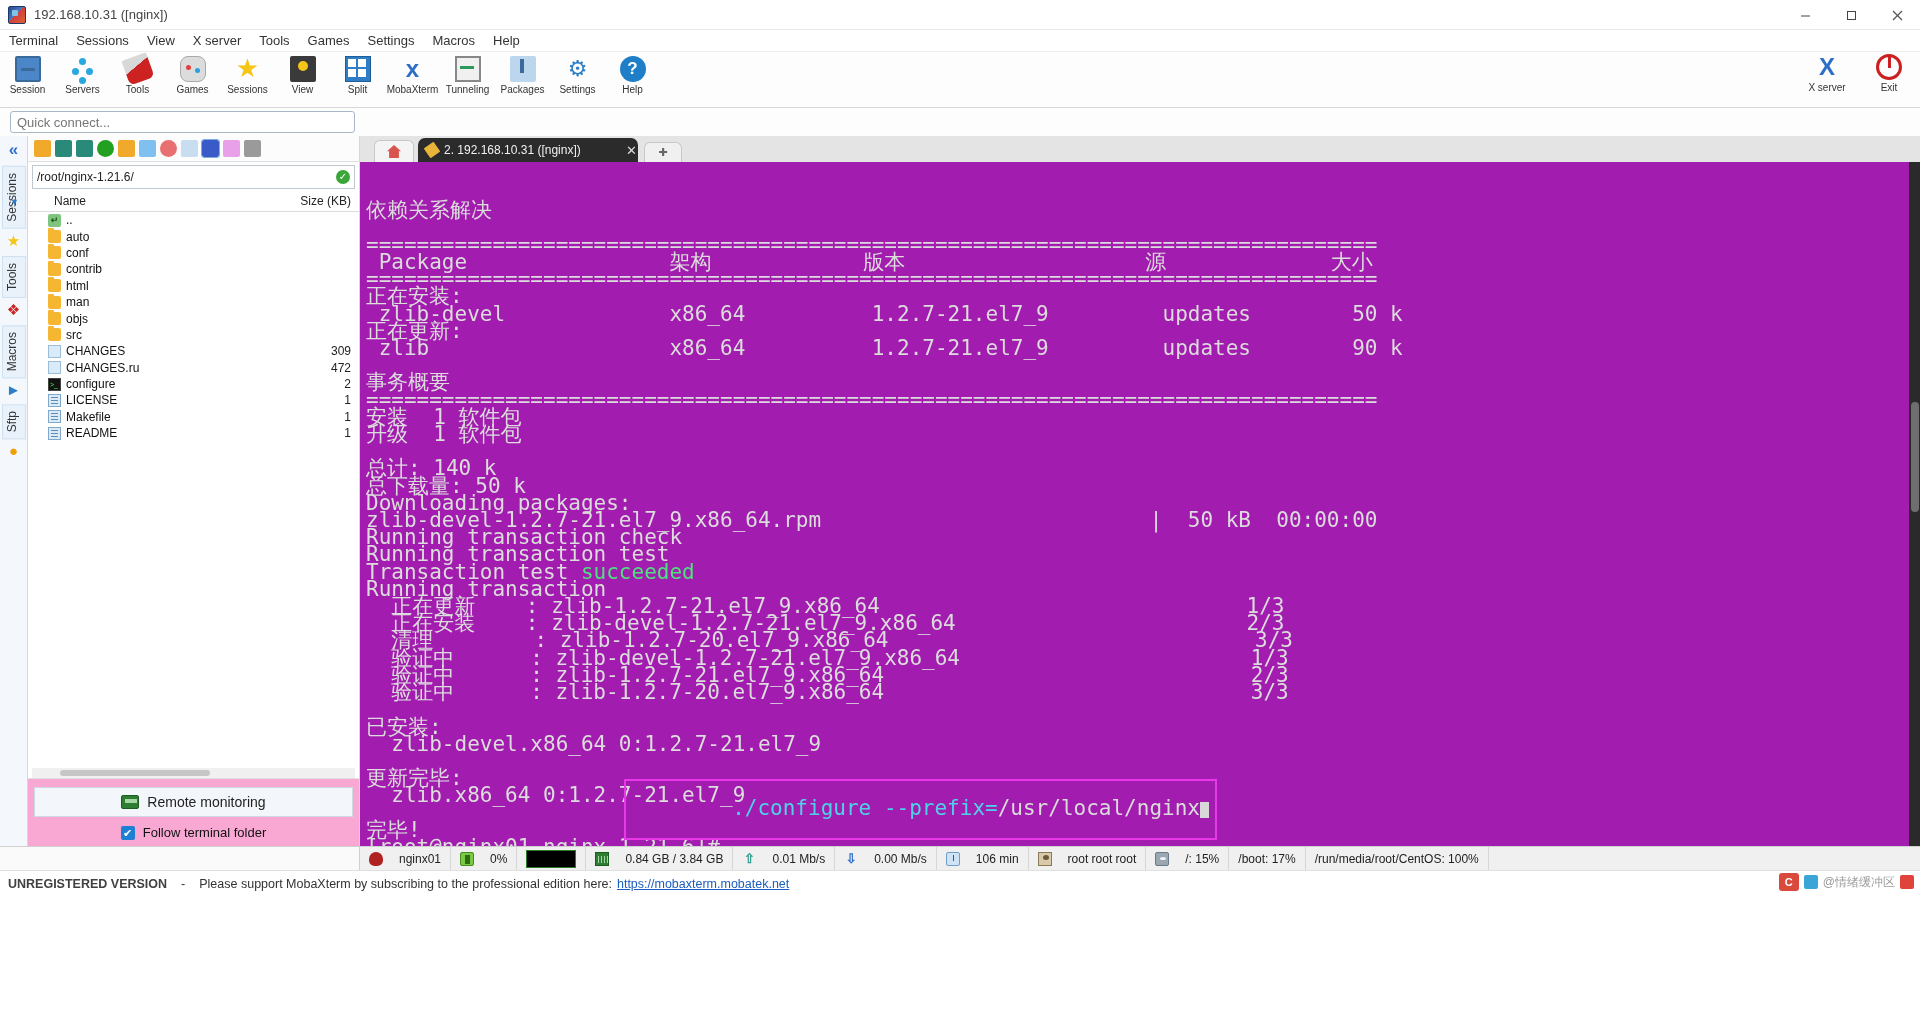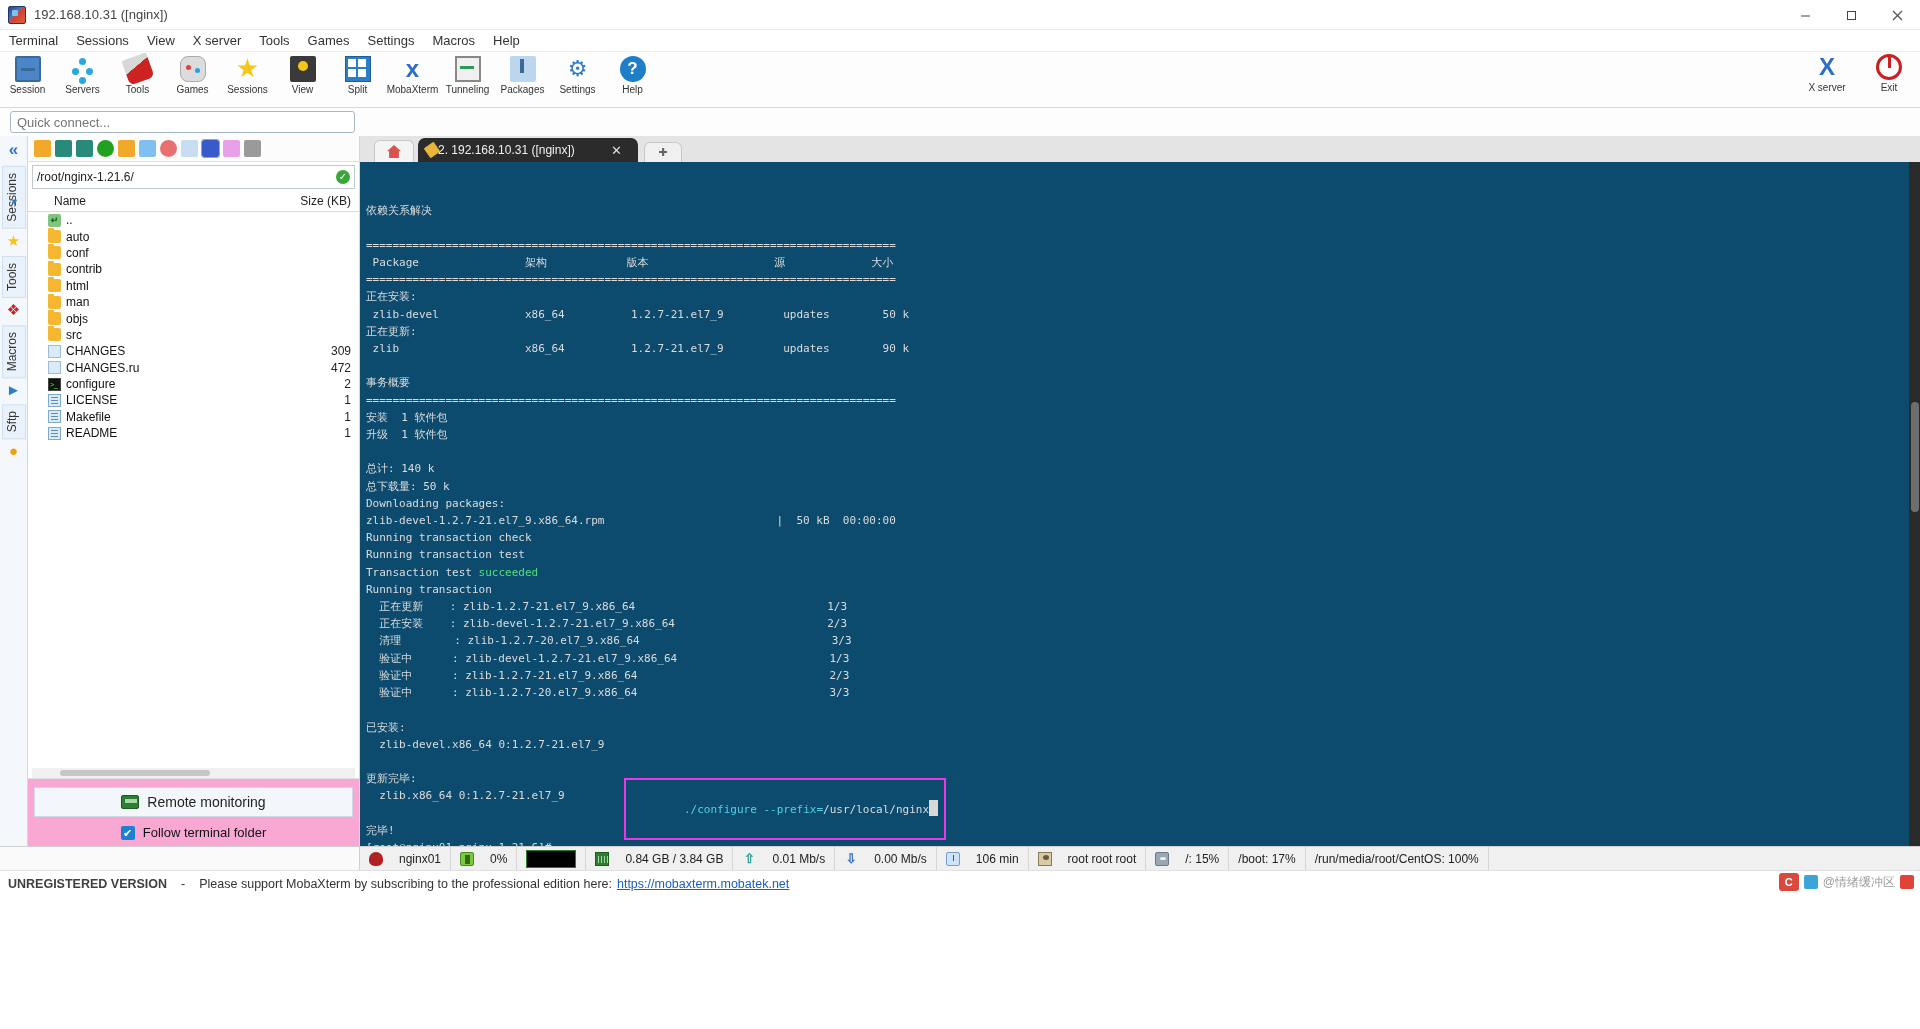--- a/index.html
+++ b/index.html
@@ -157,34 +157,34 @@
   
   .termwrap { flex:1; display:flex; flex-direction:column; background:#1c1c1c; position:relative; }
   .tabstrip { height: 26px; background:#e4e4e4; display:flex; align-items:flex-end; padding-left:14px; }
   .home-tab {
     width:40px; height:22px; background:#f4f4f4; border:1px solid #c8c8c8;
     border-bottom:none; border-radius:6px 6px 0 0; display:flex; align-items:center; justify-content:center;
   }
   .home-ico { width:14px;height:13px;background:#d9544f; clip-path: polygon(50% 0,100% 48%,85% 48%,85% 100%,15% 100%,15% 48%,0 48%); }
   .term-tab {
     margin-left:4px; height:24px; background:#2b2b2b; color:#f0f0f0; font-size:12px;
-    display:flex; align-items:center; padding: 0 16px 0 8px;
+    display:flex; align-items:center; gap:6px; padding: 0 1px 0 8px;
     border-radius:7px 7px 0 0; min-width: 220px;
   }
   .tt-ico { width:12px;height:12px;background:#e8b53a; border-radius:1px; transform:rotate(-35deg); }
   .tt-close { margin-left:auto; color:#ddd; font-size:13px; padding-left:14px; }
   .plus-tab {
     margin-left:6px; width:38px; height:20px; background:#f0f0f0; border:1px solid #c8c8c8;
     border-bottom:none; border-radius:6px 6px 0 0; color:#666; font-size:11px;
     display:flex; align-items:center; justify-content:center;
   }
   .term {
-    flex:1; background:#0c4a6e; color:#dcdcdc; overflow:hidden;
+    flex:1; background:#a21caf; color:#dcdcdc; overflow:hidden;
     font-family:"DejaVu Sans Mono","Liberation Mono",monospace;
-    font-size: 11px; line-height: 17.2px; padding: 6px 0 0 6px;
+    font-size: 21px; line-height: 17.2px; padding: 6px 0 0 6px;
     white-space: pre; position:relative;
   }
   .term .g { color:#4fe07f; }
   .cursor { display:inline-block; width:9px; height:16px; background:#d8d8d8; vertical-align:-3px; }
   .cmdbox {
     position:absolute; left:264px; bottom: 6px; border:2px solid #e838e8;
     padding: 2px 6px 3px 5px; line-height:17.2px;
   }
   .cmd-c { color:#4fd2e8; }
   .term-scroll { position:absolute; right:0; top:0; width:11px; height:100%; background:#2a2a2a; }

